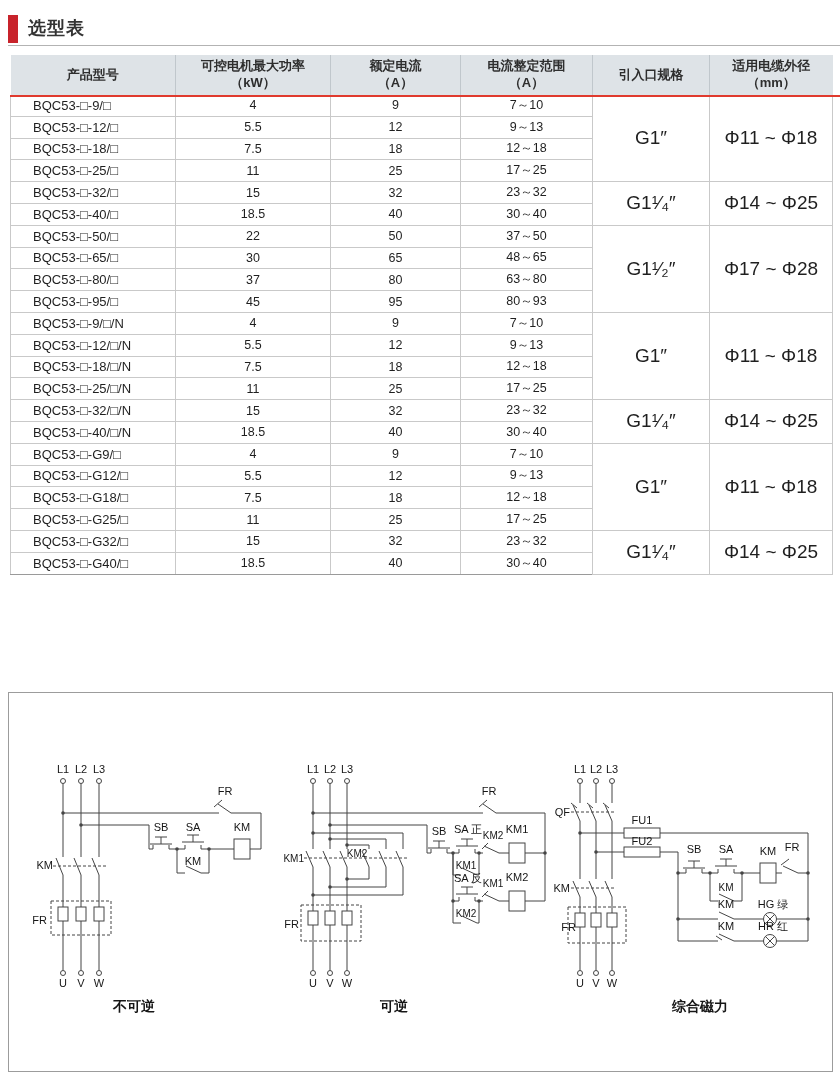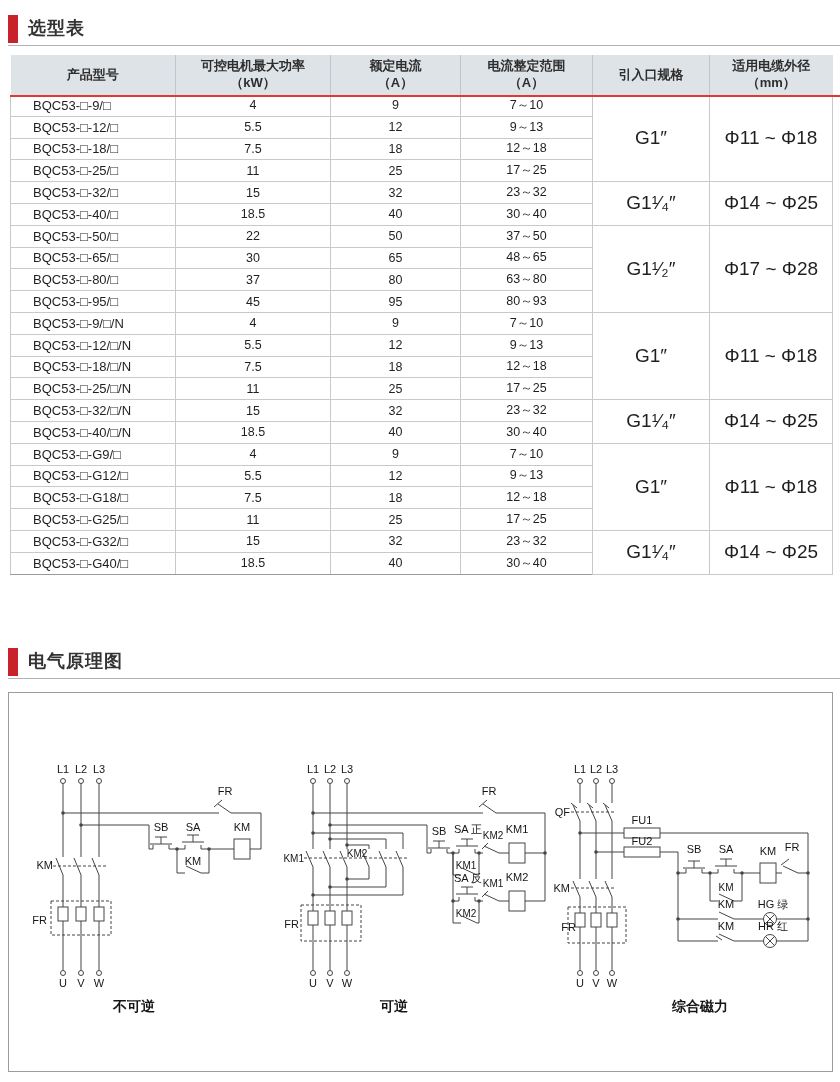--- a/index.html
+++ b/index.html
@@ -230,24 +230,20 @@
         <tr>
           <td class="model-cell">BQC53-□-G40/□</td>
           <td>18.5</td>
           <td>40</td>
           <td>30～40</td>
         </tr>
       </tbody>
   </table>
   <div class="header-redline"></div>
 
-  <div class="section-title" id="sch-title">
-    <span class="red-block"></span>
-    <span class="title-text">电气原理图</span>
-  </div>
 
   <div class="diagram-box">
 
     <svg class="schem" style="left:20px;top:68px" width="250" height="260" viewBox="0 0 250 260">
       <g>
         <circle class="term" cx="34" cy="20" r="2.5"></circle>
           <circle class="term" cx="52" cy="20" r="2.5"></circle>
           <circle class="term" cx="70" cy="20" r="2.5"></circle>
         <line x1="34" y1="22.5" x2="34" y2="96"></line>
           <line x1="52" y1="22.5" x2="52" y2="96"></line>

